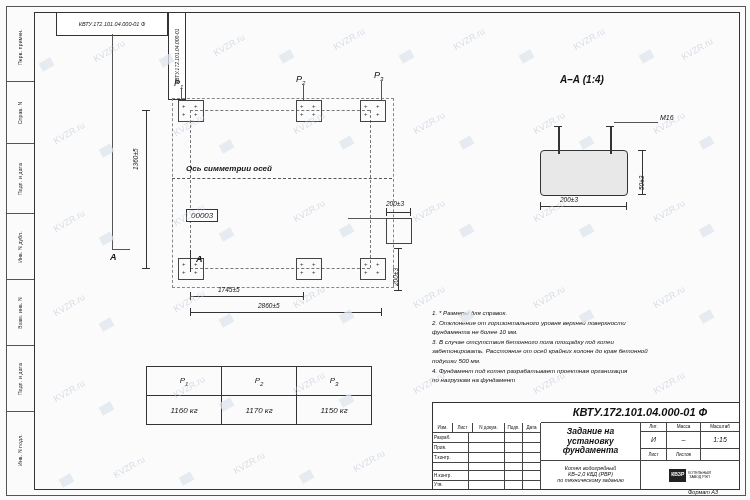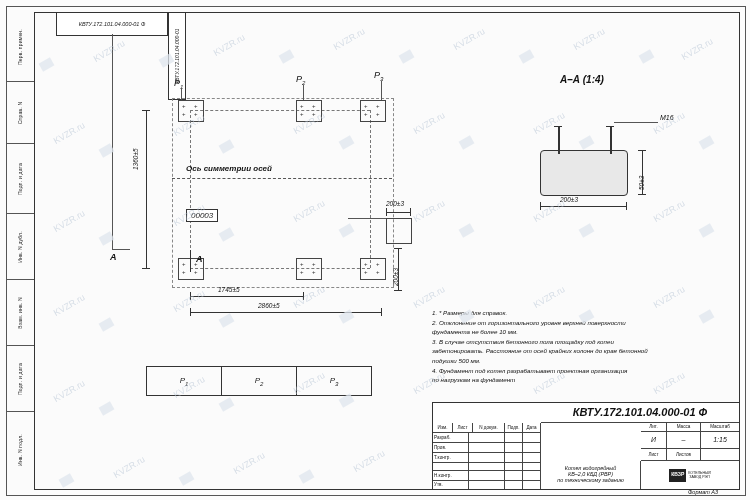--- a/index.html
+++ b/index.html
@@ -232,20 +232,25 @@
       <td style="width:72px;height:26px;">
         <span>P</span><sub style="font-size:6px">1</sub>
       </td>
       <td style="width:72px;height:26px;">
         <span>P</span><sub style="font-size:6px">2</sub>
       </td>
       <td style="width:72px;height:26px;">
         <span>P</span><sub style="font-size:6px">3</sub>
       </td>
     </tr>
+    <tr>
+      <td style="height:26px;">1160 кг</td>
+      <td style="height:26px;">1170 кг</td>
+      <td style="height:26px;">1150 кг</td>
+    </tr>
   </tbody>
     </table>
 
   <div class="tb" style="left:432px;top:402px;width:306px;height:86px;">
 
     <div class="c" style="left:108px;top:0;width:198px;height:20px;border-right:none;">
       <span class="big">КВТУ.172.101.04.000-01  Ф</span>
     </div>
 
     <div class="c" style="left:0;top:20px;width:20px;height:10px;">Изм.</div>
@@ -277,20 +282,25 @@
     <div class="c" style="left:0;top:68px;width:36px;height:10px;justify-content:flex-start;">Н.контр.</div>
     <div class="c" style="left:36px;top:68px;width:36px;height:10px;"></div>
     <div class="c" style="left:72px;top:68px;width:18px;height:10px;"></div>
     <div class="c" style="left:90px;top:68px;width:18px;height:10px;"></div>
 
     <div class="c" style="left:0;top:78px;width:36px;height:8px;justify-content:flex-start;border-bottom:none;">Утв.</div>
     <div class="c" style="left:36px;top:78px;width:36px;height:8px;border-bottom:none;"></div>
     <div class="c" style="left:72px;top:78px;width:18px;height:8px;border-bottom:none;"></div>
     <div class="c" style="left:90px;top:78px;width:18px;height:8px;border-bottom:none;"></div>
 
+    <div class="c" style="left:108px;top:20px;width:100px;height:38px;flex-direction:column;">
+      <span class="mid">Задание на</span>
+      <span class="mid">установку</span>
+      <span class="mid">фундамента</span>
+    </div>
 
     <div class="c" style="left:108px;top:58px;width:100px;height:28px;flex-direction:column;border-bottom:none;">
       <span class="sm">Котел водогрейный</span>
       <span class="sm">КВ–2,0 КБД (РВР)</span>
       <span class="sm">по техническому заданию</span>
     </div>
 
     <div class="c" style="left:208px;top:20px;width:26px;height:9px;">Лит.</div>
     <div class="c" style="left:234px;top:20px;width:34px;height:9px;">Масса</div>
     <div class="c" style="left:268px;top:20px;width:38px;height:9px;border-right:none;">Масштаб</div>

